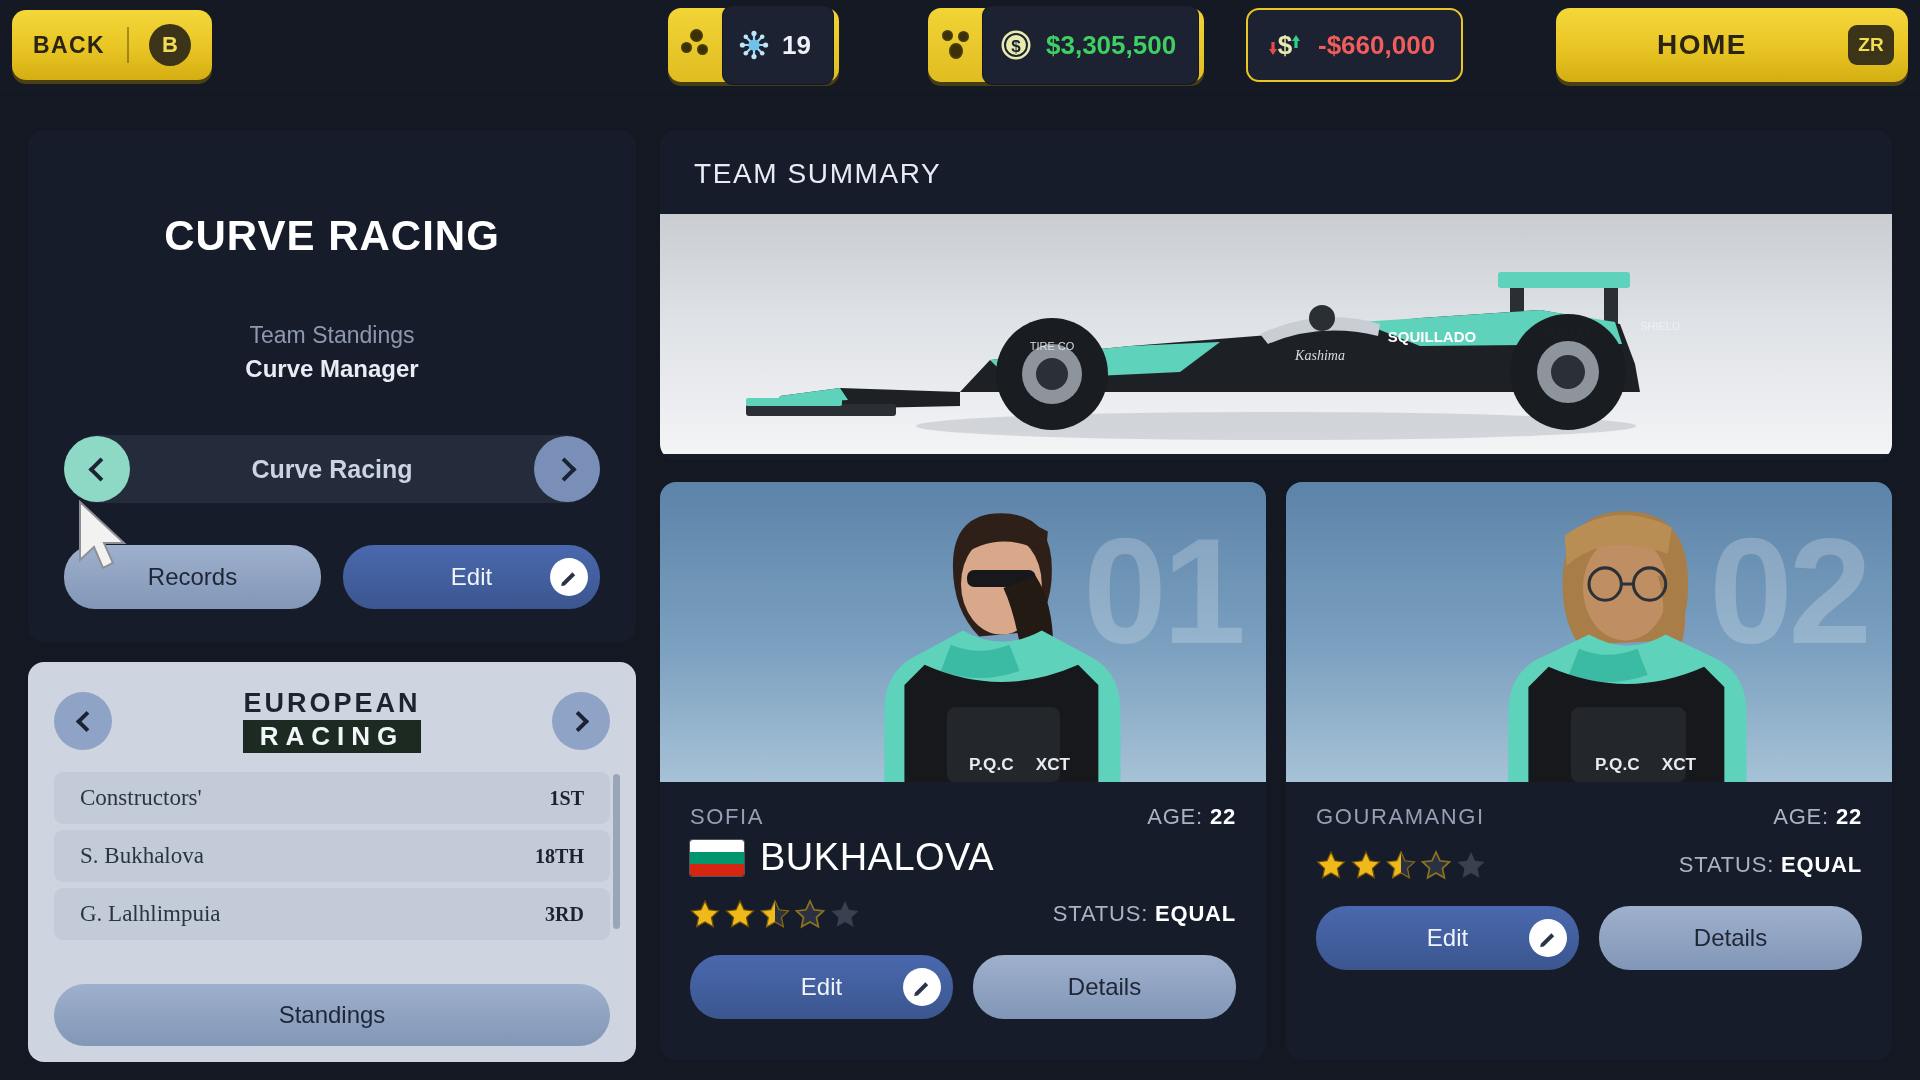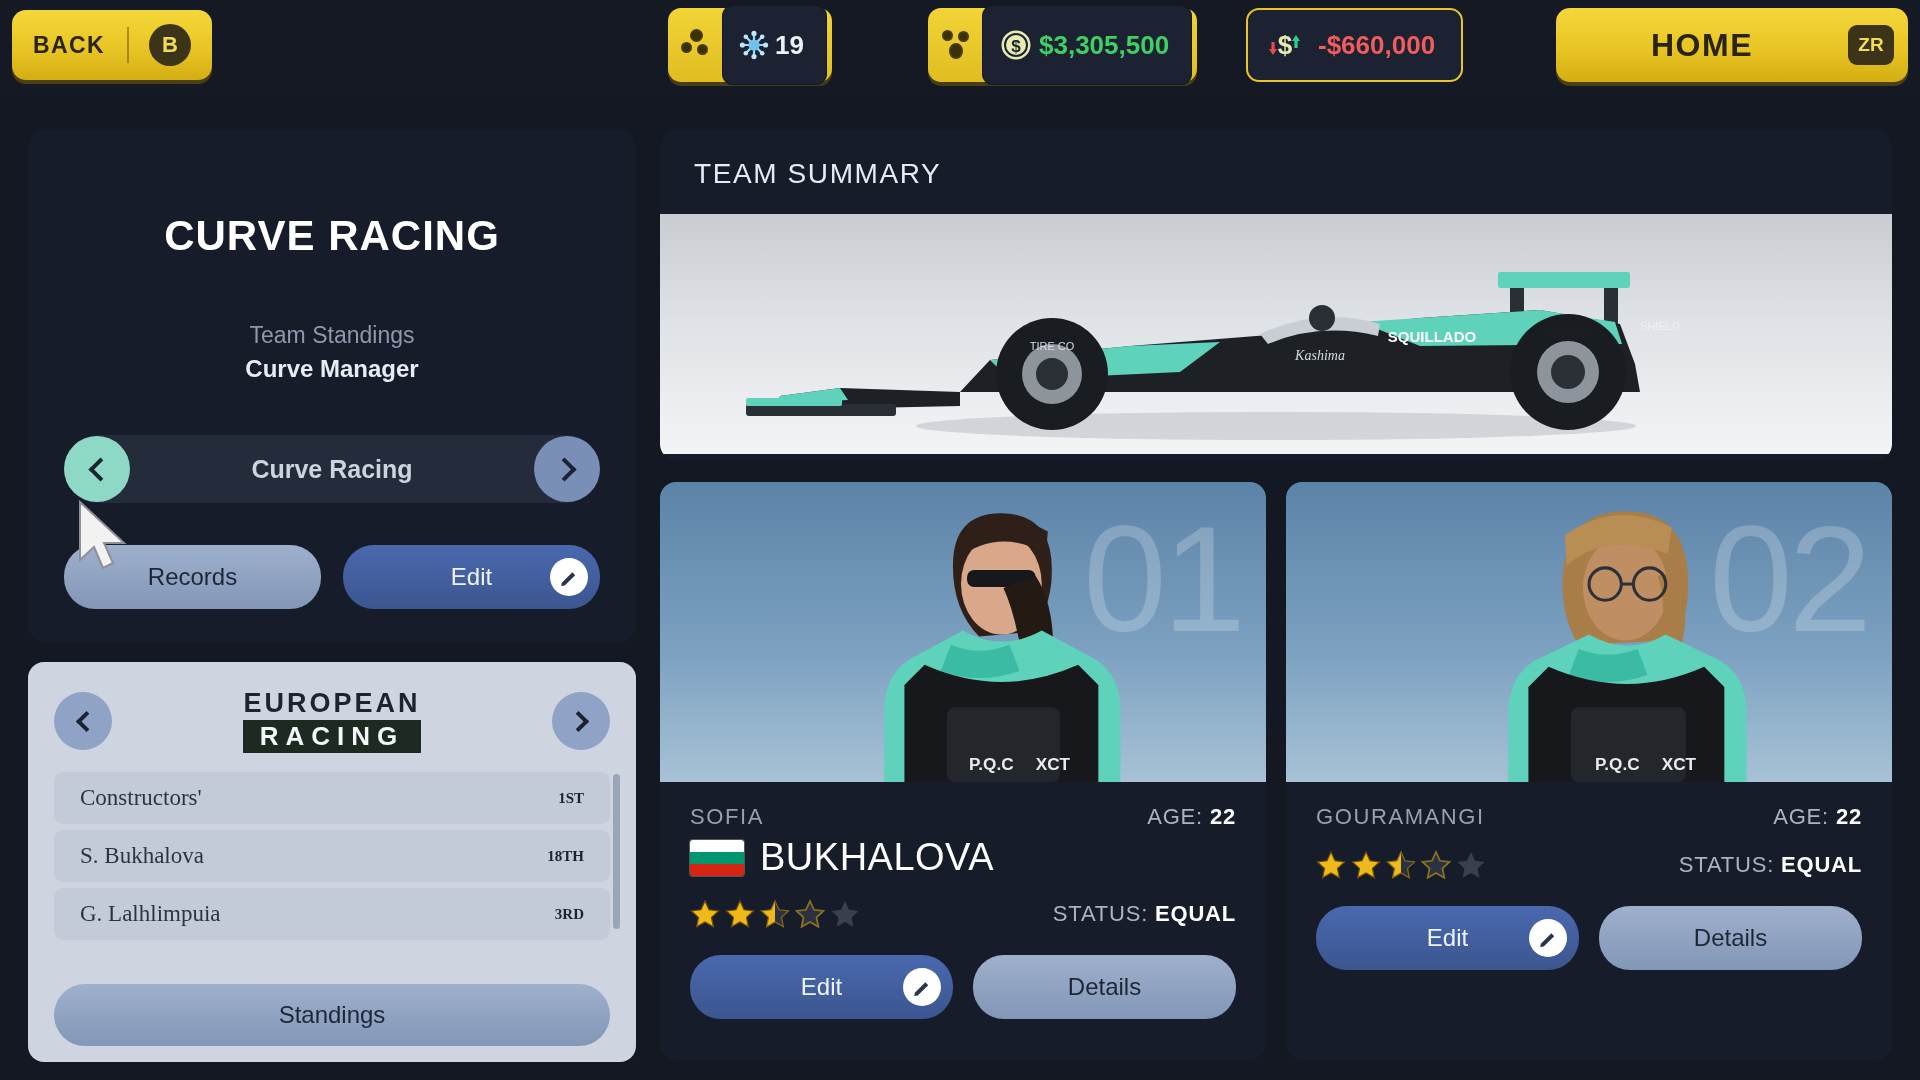--- a/index.html
+++ b/index.html
@@ -48,21 +48,21 @@
     padding-left: 12px;
     box-shadow: 0 4px 0 rgba(120,95,8,.5);
   }
   .res-group.parts { left: 668px; }
   .res-group.money { left: 928px; }
 
   .res-inner {
     height: 80px; margin: 0 5px 0 8px;
     background: #1c2231; border-radius: 11px;
     display: flex; align-items: center; padding: 0 22px 0 16px;
-    gap: 6px;
+    gap: 13px;
     border: 1px solid rgba(0,0,0,.3);
   }
   .res-val { font-size: 26px; font-weight: bold; white-space: nowrap; }
   .res-val.white { color: #eef2f8; }
   .res-val.green { color: #3fcf62; }
   .res-val.red { color: #ef5d5d; }
 
   .cluster-icon { width: 34px; height: 34px; position: relative; flex: none; }
   .cluster-icon i {
     position: absolute; border-radius: 50%;
@@ -78,21 +78,21 @@
   .home-btn {
     position: absolute; left: 1556px; top: 8px;
     width: 352px; height: 74px;
     background: linear-gradient(180deg,#f5d73a 0%, #e8c524 55%, #d4ae12 100%);
     border-radius: 14px;
     display: flex; align-items: center; justify-content: center;
     box-shadow: 0 4px 0 rgba(120,95,8,.55);
     cursor: pointer;
   }
   .home-btn .lbl {
-    color: #2a2414; font-size: 32px; font-weight: bold; letter-spacing: 1.5px;
+    color: #2a2414; font-size: 28px; font-weight: bold; letter-spacing: 1.5px;
     flex: 1; text-align: center;
   }
   .zr-badge {
     width: 46px; height: 40px; border-radius: 9px;
     background: #3b3418; color: #f2dc53;
     font-size: 19px; font-weight: bold;
     display: flex; align-items: center; justify-content: center;
     margin-right: 14px;
   }
 
@@ -181,21 +181,21 @@
     margin-top: 3px; line-height: 1;
   }
 
   .stand-list { margin-top: 14px; position: relative; }
   .stand-row {
     display: flex; align-items: center; justify-content: space-between;
     height: 52px; background: #c3cbd8; border-radius: 9px;
     padding: 0 26px; margin-bottom: 6px; font-family: Liberation Serif, serif;
   }
   .stand-row .nm { color: #2b3442; font-size: 23px; }
-  .stand-row .pos { color: #1b2330; font-size: 15px; font-weight: bold; }
+  .stand-row .pos { color: #1b2330; font-size: 20px; font-weight: bold; }
   .scrollbar {
     position: absolute; right: -10px; top: 2px; width: 7px; height: 155px;
     background: #9aa6b8; border-radius: 4px;
   }
 
   .standings-btn {
     position: absolute; left: 26px; right: 26px; bottom: 16px;
     height: 62px; border-radius: 31px;
     background: linear-gradient(180deg,#9eb0cc 0%, #8296b7 100%);
     display: flex; align-items: center; justify-content: center;
@@ -223,22 +223,22 @@
   .cards-row { display: flex; gap: 20px; margin-top: 22px; }
   .driver-card {
     flex: 1; background: #161c29; border-radius: 16px;
     overflow: hidden; height: 578px; position: relative;
   }
   .portrait {
     height: 300px; position: relative; overflow: hidden;
     background: linear-gradient(180deg,#5c83a8 0%, #7ba0c0 55%, #a7c2d6 100%);
   }
   .bignum {
-    position: absolute; right: 24px; top: 22px;
-    font-size: 150px; font-weight: normal; line-height: 1;
+    position: absolute; right: 24px; top: 34px;
+    font-size: 150px; font-weight: bold; line-height: 1;
     color: rgba(255,255,255,.22); letter-spacing: -4px;
   }
 
   .dinfo { padding: 22px 30px 0; }
   .dtop { display: flex; align-items: flex-end; justify-content: space-between; }
   .first-name { color: #96a0b4; font-size: 22px; letter-spacing: 1.6px; }
   .age { color: #aab3c5; font-size: 22px; letter-spacing: .8px; }
   .age b { color: #fff; }
   .drow2 { display: flex; align-items: center; gap: 16px; margin-top: 6px; }
   .flag { width: 54px; height: 36px; border-radius: 3px; overflow: hidden; flex: none; box-shadow: 0 0 0 1px rgba(255,255,255,.25); }

